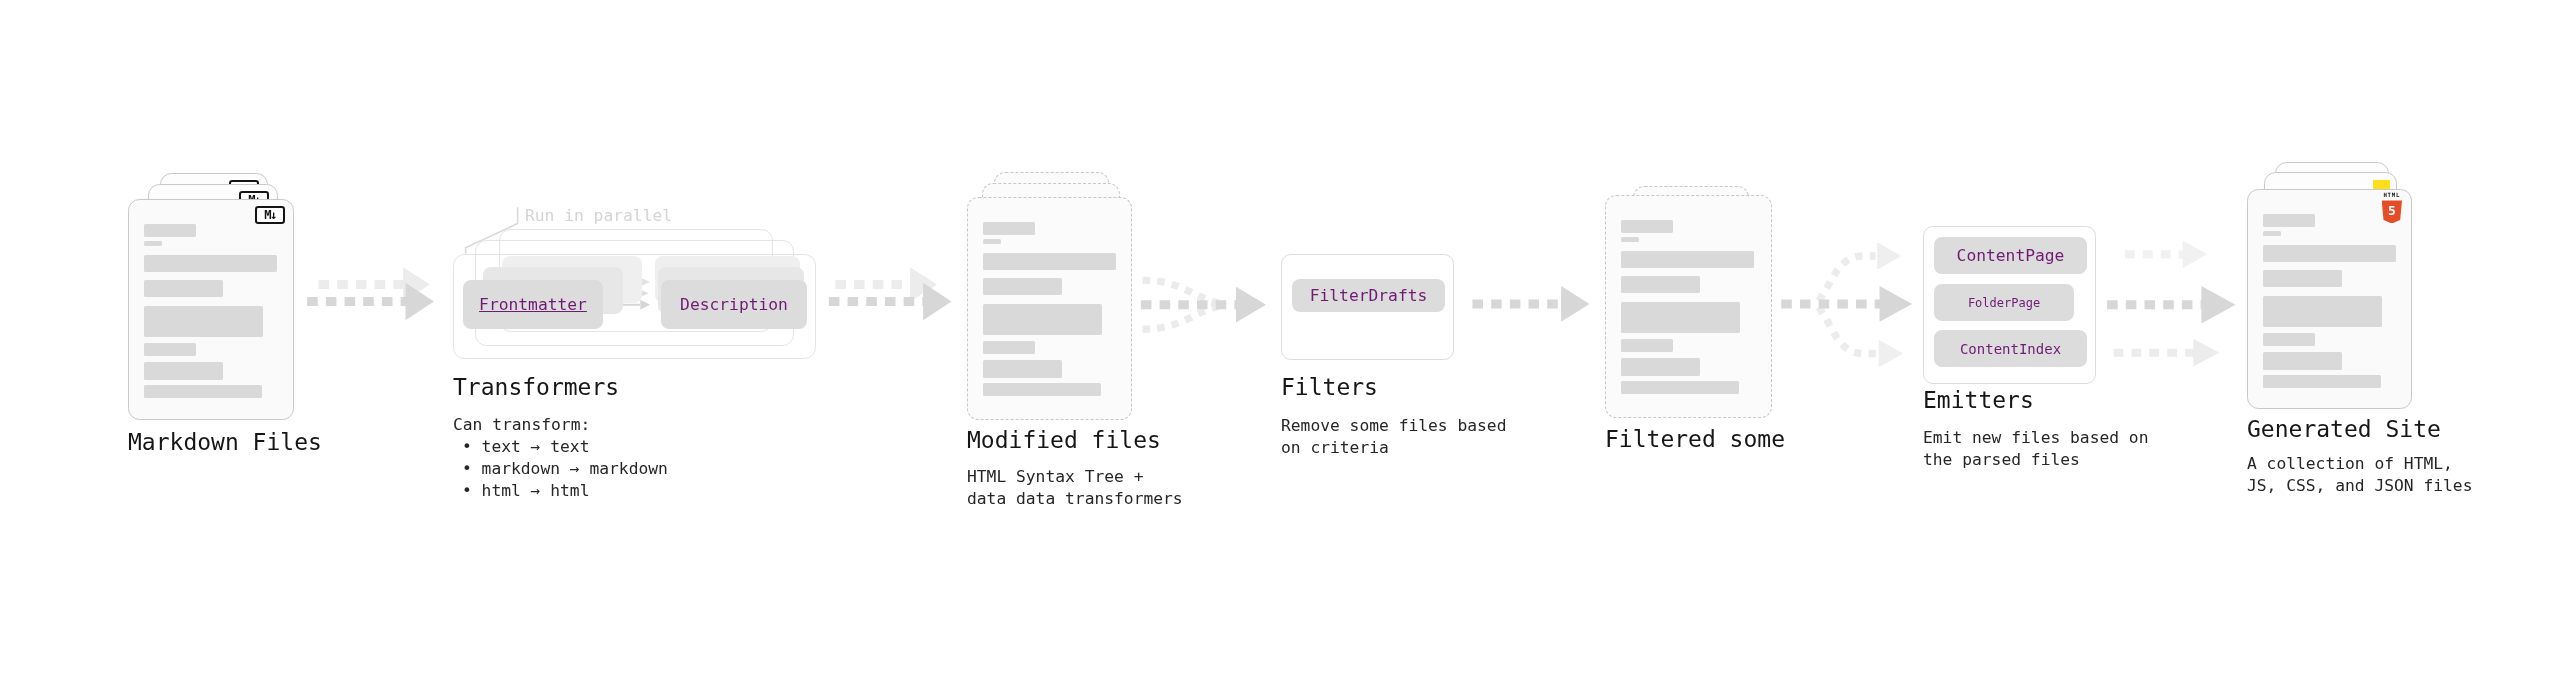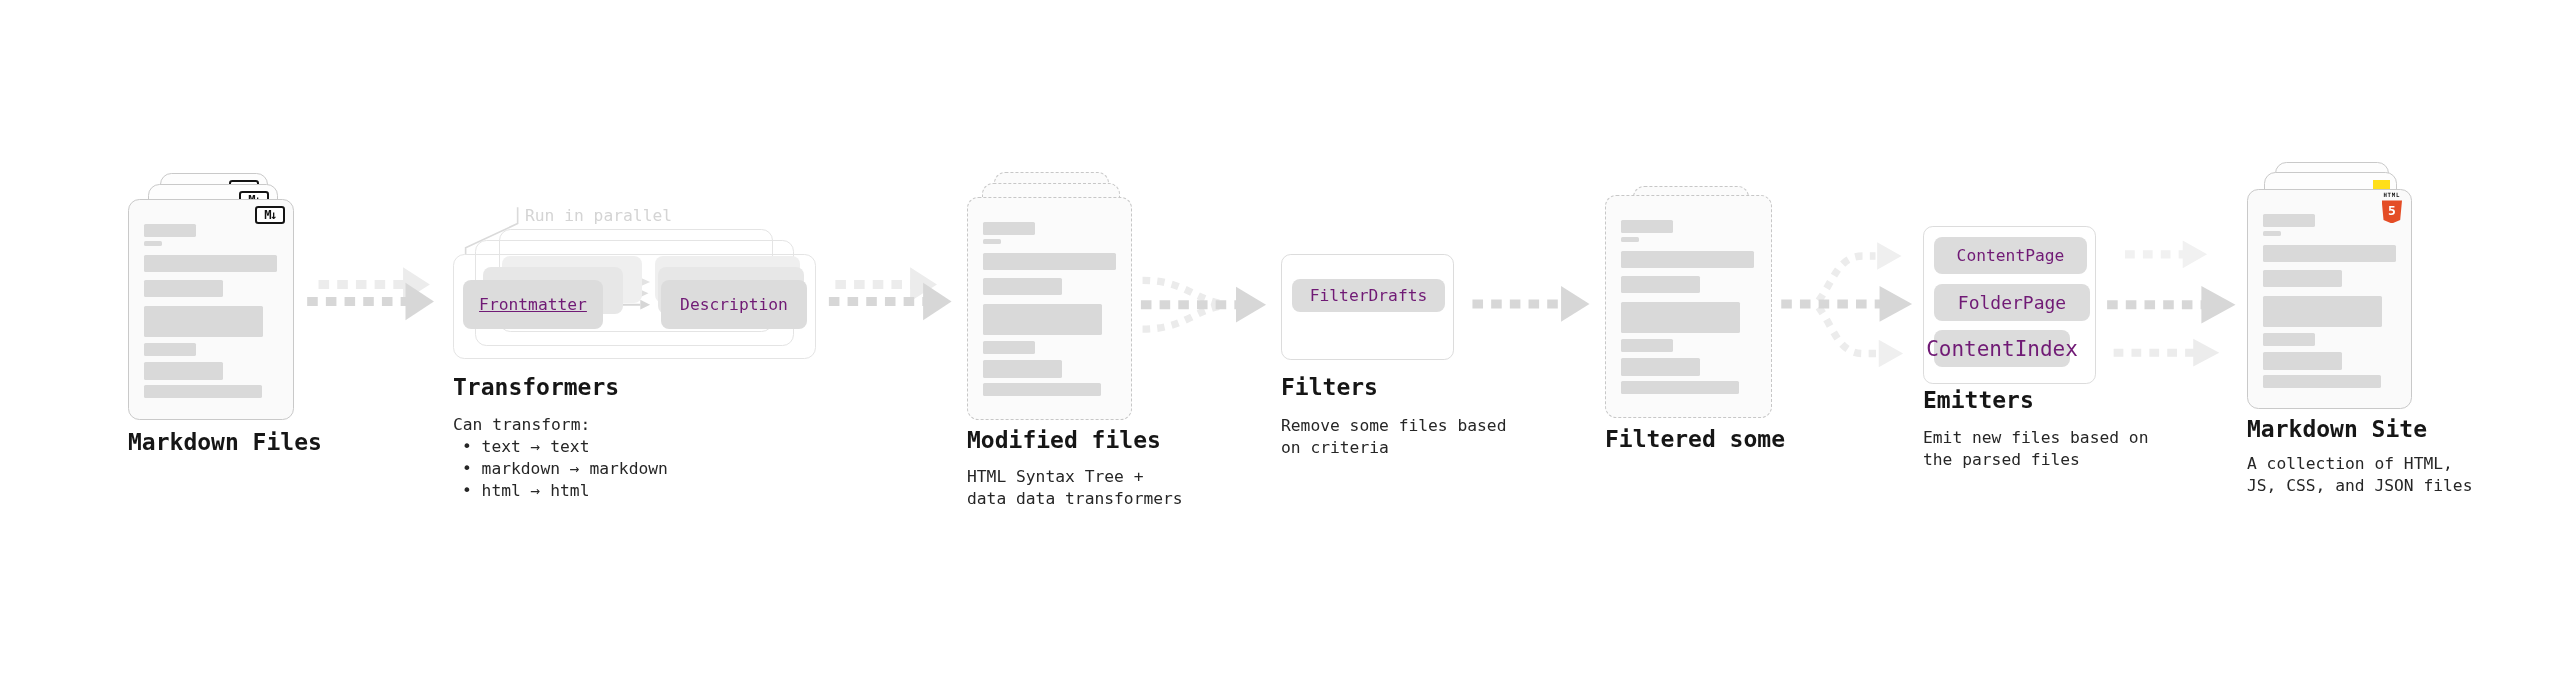--- a/index.html
+++ b/index.html
@@ -42,21 +42,21 @@
 
   
   .obox{position:absolute;border:1.6px solid #e4e4e4;border-radius:11.4px;box-sizing:border-box;background:transparent;}
   .wbox{position:absolute;border:1.6px solid #dcdcdc;border-radius:9.8px;background:#fff;box-sizing:border-box;}
   .pill{position:absolute;background:#dcdcdc;border-radius:8.1px;color:#701a75;font-size:16.3px;
     display:flex;align-items:center;justify-content:center;white-space:nowrap;box-sizing:border-box;}
   .pill.g2{background:#e7e7e7;}
   .pill.g3{background:#efefef;}
 
   
-  .stage-title{position:absolute;font-size:23px;line-height:24.4px;font-weight:700;color:#161616;white-space:nowrap;}
+  .stage-title{position:absolute;font-size:23px;line-height:24.4px;font-weight:400;color:#161616;white-space:nowrap;}
   .stage-desc{position:absolute;font-size:16.3px;line-height:22px;color:#262626;white-space:nowrap;}
   .annotation{position:absolute;font-size:16.3px;color:#d4d4d4;white-space:nowrap;}
   .bullets{position:absolute;font-size:16.3px;line-height:22px;color:#262626;white-space:nowrap;}
   .bullets .indent{padding-left:9px;}
 </style>
 </head>
 <body>
 
 <div id="canvas">
 
@@ -210,22 +210,22 @@
         <span class="bar b7"></span>
         <span class="bar b8"></span>
       </div>
     </div>
     <div class="stage-title" style="left:1605px;top:427px;">Filtered some</div>
   </div>
 
   <div>
     <div class="wbox" style="left:1923px;top:226px;width:173px;height:158px;"></div>
     <div class="pill" style="left:1934px;top:237px;width:153px;height:37px;font-size:16.3px;">ContentPage</div>
-    <div class="pill" style="left:1934px;top:284px;width:156px;height:37px;font-size:18px;">FolderPage</div>
-    <div class="pill" style="left:1934px;top:330px;width:136px;height:37px;font-size:21px;">ContentIndex</div>
+    <div class="pill" style="left:1934px;top:284px;width:140px;height:37px;font-size:12px;">FolderPage</div>
+    <div class="pill" style="left:1934px;top:330px;width:153px;height:37px;font-size:14px;">ContentIndex</div>
     <div class="stage-title" style="left:1923px;top:388px;">Emitters</div>
     <div class="stage-desc" style="left:1923px;top:427px;">
       <div>Emit new files based on</div>
       <div>the parsed files</div>
     </div>
   </div>
 
   <div>
     <div class="doc back" style="left:2275px;top:162px;width:114px;height:221px;">
       <div class="css-badge">
@@ -247,21 +247,21 @@
         <span class="bar b1"></span>
         <span class="bar b2"></span>
         <span class="bar b3"></span>
         <span class="bar b4"></span>
         <span class="bar b5"></span>
         <span class="bar b6"></span>
         <span class="bar b7"></span>
         <span class="bar b8"></span>
       </div>
     </div>
-    <div class="stage-title" style="left:2247px;top:417px;">Markdown Site</div>
+    <div class="stage-title" style="left:2247px;top:417px;">Generated Site</div>
     <div class="stage-desc" style="left:2247px;top:453px;">
       <div>A collection of HTML,</div>
       <div>JS, CSS, and JSON files</div>
     </div>
   </div>
 
 </div>
 
 
 </body></html>

